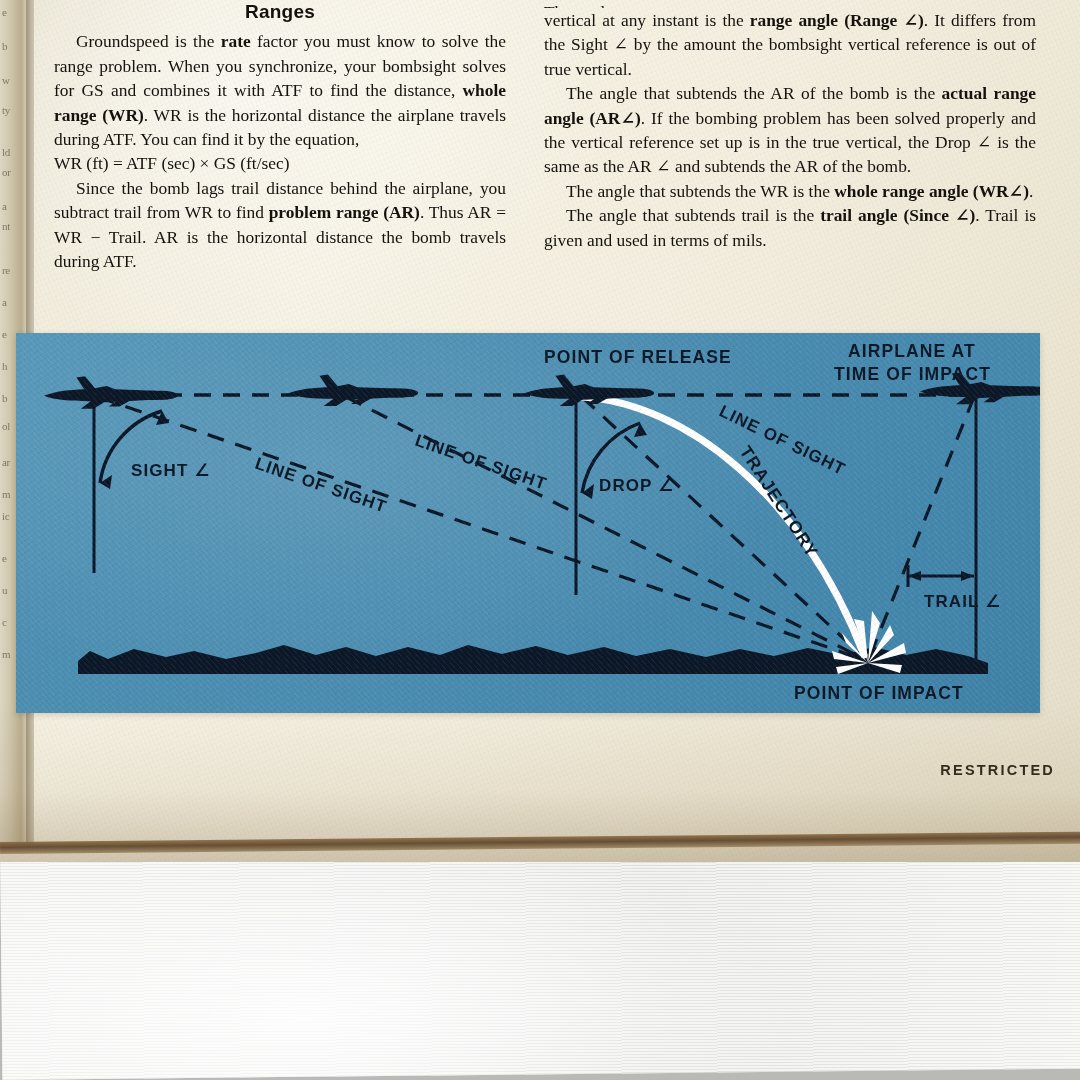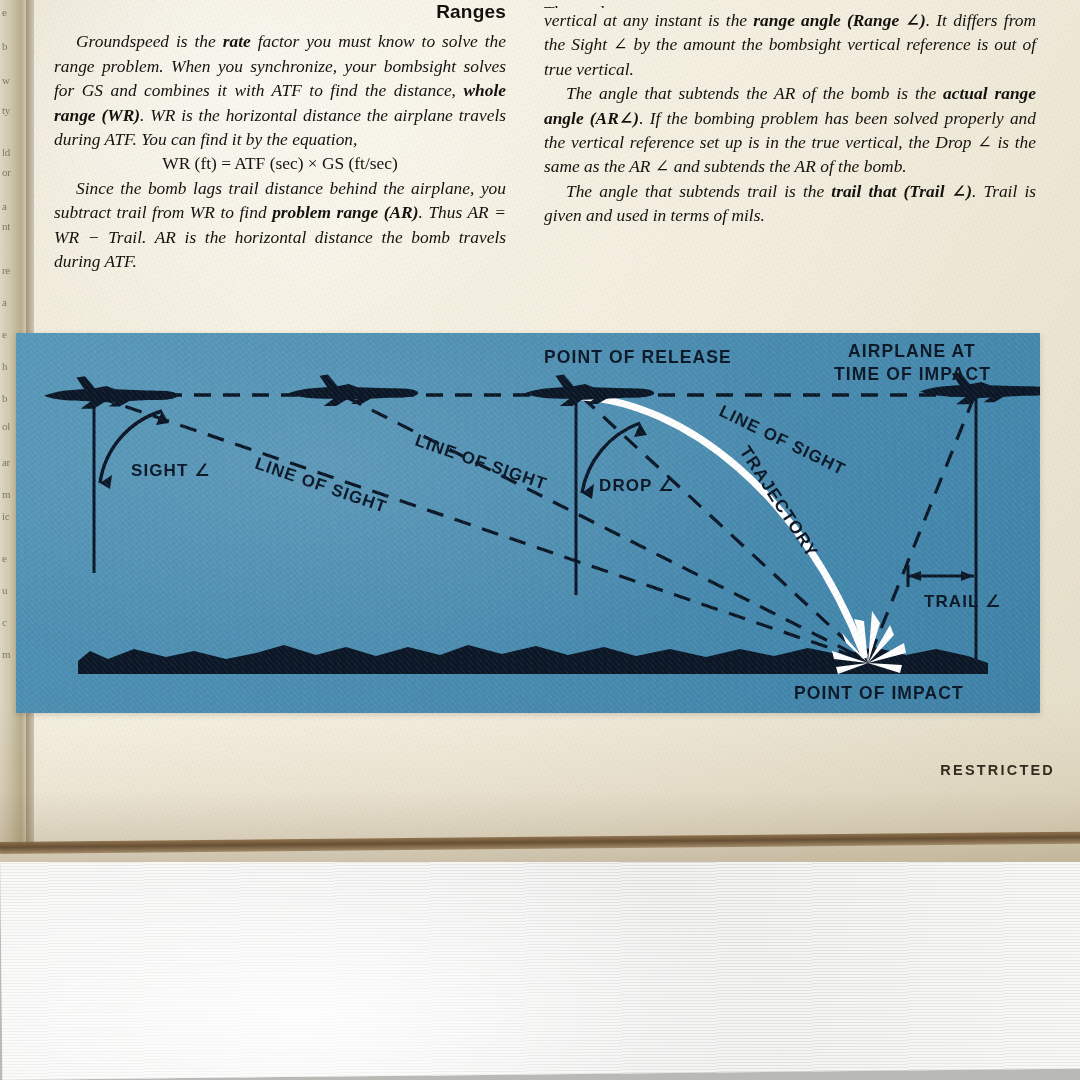--- a/index.html
+++ b/index.html
@@ -89,26 +89,26 @@
     text-justify: inter-word;
   }
   .col-left  { left: 54px;  top: 0px; width: 452px; }
   .col-right { left: 544px; top: 0px; width: 492px; }
 
   .heading {
     font-family: "Liberation Sans", "DejaVu Sans", sans-serif;
     font-weight: bold;
     font-size: 19px;
     letter-spacing: 0.2px;
-    text-align: right;
+    text-align: center;
     color: #14110d;
     margin: 0 0 5px 0;
   }
-  p.para { margin: 0; text-indent: 22px; font-style: italic; }
-  p.eq   { margin: 0; text-indent: 0; text-align: center; }
+  p.para { margin: 0; text-indent: 22px; }
+  p.eq   { margin: 0; text-indent: 0; text-align: left; }
   .cut-line {
     display: block; height: 8px; overflow: hidden;
     color: #15120e; font-size: 17.4px; line-height: 24.4px;
     margin-bottom: 0px;
   }
   b, .b { font-weight: bold; }
 
   
   .figure {
     position: absolute;
@@ -188,21 +188,22 @@
       <div class="heading">Ranges</div>
       <p class="para"><span>Groundspeed is the </span><b>rate</b><span> factor you must know to solve the range problem. When you synchronize, your bombsight solves for GS and combines it with ATF to find the distance, </span><b>whole range (WR)</b><span>. WR is the horizontal distance the airplane travels during ATF. You can find it by the equation,</span></p>
       <p class="eq">WR (ft) = ATF (sec) × GS (ft/sec)</p>
       <p class="para"><span>Since the bomb lags trail distance behind the airplane, you subtract trail from WR to find </span><b>problem range (AR)</b><span>. Thus AR = WR − Trail. AR is the horizontal distance the bomb travels during ATF.</span></p>
     </div>
 
     <div class="col col-right">
       <div class="cut-line">The angle</div>
       <p class="para" style="text-indent:0"><span>vertical at any instant is the </span><b>range angle (Range ∠)</b><span>. It differs from the Sight ∠ by the amount the bombsight vertical reference is out of true vertical.</span></p>
       <p class="para"><span>The angle that subtends the AR of the bomb is the </span><b>actual range angle (AR∠)</b><span>. If the bombing problem has been solved properly and the vertical reference set up is in the true vertical, the Drop ∠ is the same as the AR ∠ and subtends the AR of the bomb.</span></p>
-      <p class="para"><span>The angle that subtends trail is the </span><b>trail that (Trail ∠)</b><span>. Trail is given and used in terms of mils.</span></p>
+      <p class="para"><span>The angle that subtends the WR is the </span><b>whole range angle (WR∠)</b><span>.</span></p>
+      <p class="para"><span>The angle that subtends trail is the </span><b>trail angle (Since ∠)</b><span>. Trail is given and used in terms of mils.</span></p>
     </div>
 
     <div class="figure">
       <svg width="1024" height="380" viewBox="0 0 1024 380">
         <defs>
 
           <g id="bomber">
             <path d="M0,10 C10,6 24,4 42,4 L58,1 L66,4 L96,5 C110,5 120,7 124,10
                      C120,13 112,14 96,14 L58,16 L42,15 C24,15 10,14 0,10 Z" fill="#0b1726"></path>
             <path d="M38,5 L30,-7 L38,-8 L48,4 Z" fill="#0b1726"></path>

